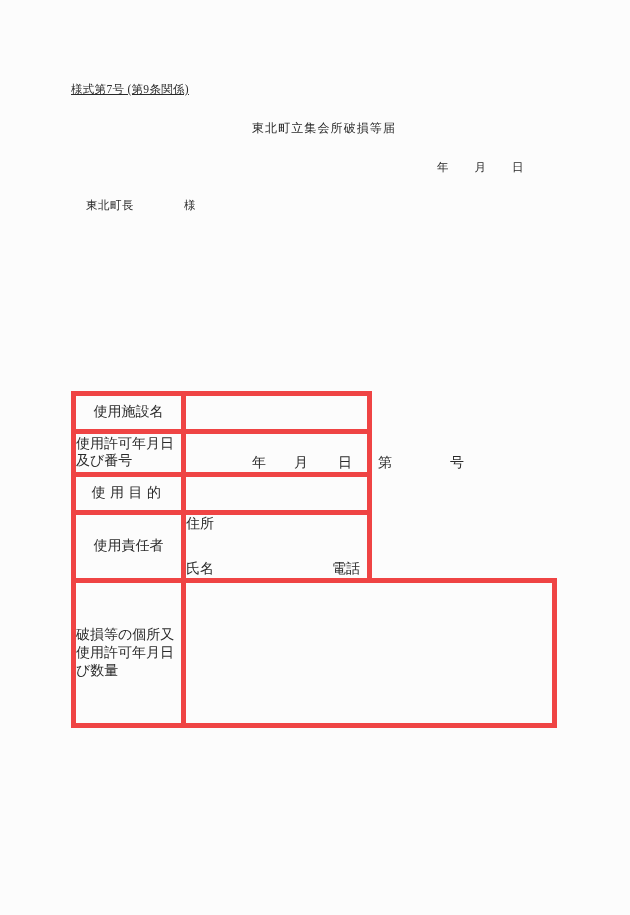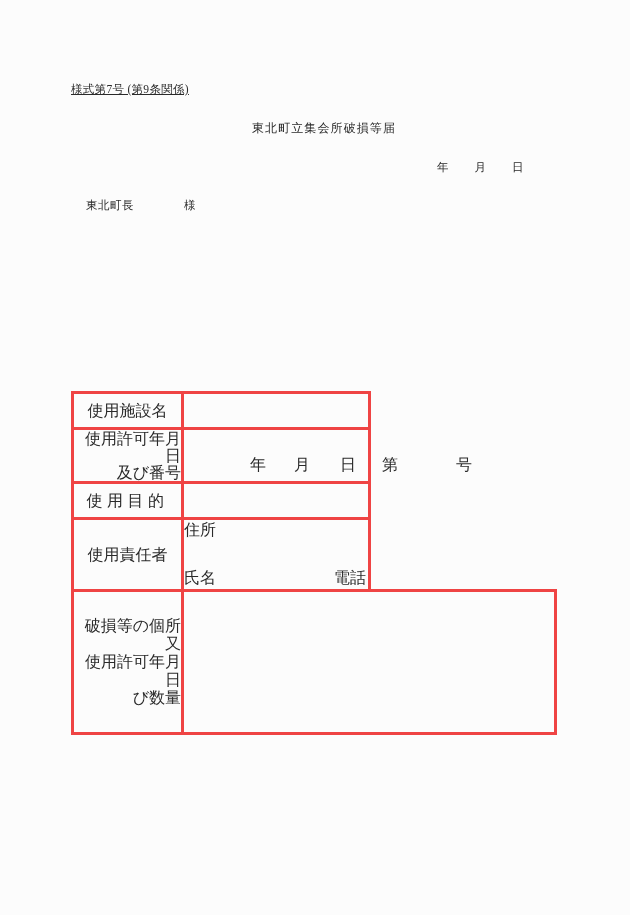--- a/index.html
+++ b/index.html
@@ -87,34 +87,35 @@
   
   .form-table {
     position: absolute;
     left: 71px;
     top: 391px;
     width: 486px;
     border-collapse: collapse;
     table-layout: fixed;
   }
   .form-table td {
-    border: 3px solid #ef4444;
-    font-size: 16px;
+    border: 5px solid #ef4444;
+    font-size: 14px;
     padding: 0;
     vertical-align: middle;
+    font-family: Liberation Mono, monospace;
   }
   .lbl {
     width: 110px;
     text-align: center;
     line-height: 17px;
     padding: 5px 4px;
     box-sizing: border-box;
   }
   .lbl-left {
-    text-align: right;
+    text-align: left;
     padding-left: 7px;
   }
   .lbl-sp { letter-spacing: 4.5px; padding-left: 4px; }
   .val { padding: 5px 8px; }
 
   .r-facility .lbl, .r-facility .val { height: 33px; }
   .r-permit  .lbl, .r-permit  .val { height: 36px; }
   .r-purpose .lbl, .r-purpose .val { height: 33px; }
   .r-person  .lbl, .r-person  .val { height: 56px; }
   .r-when    .lbl, .r-when    .val { height: 44px; }

